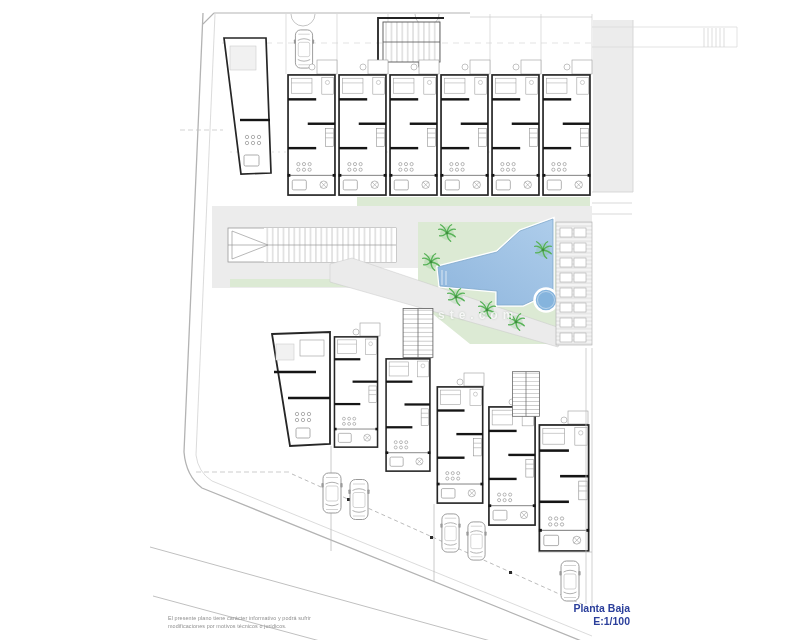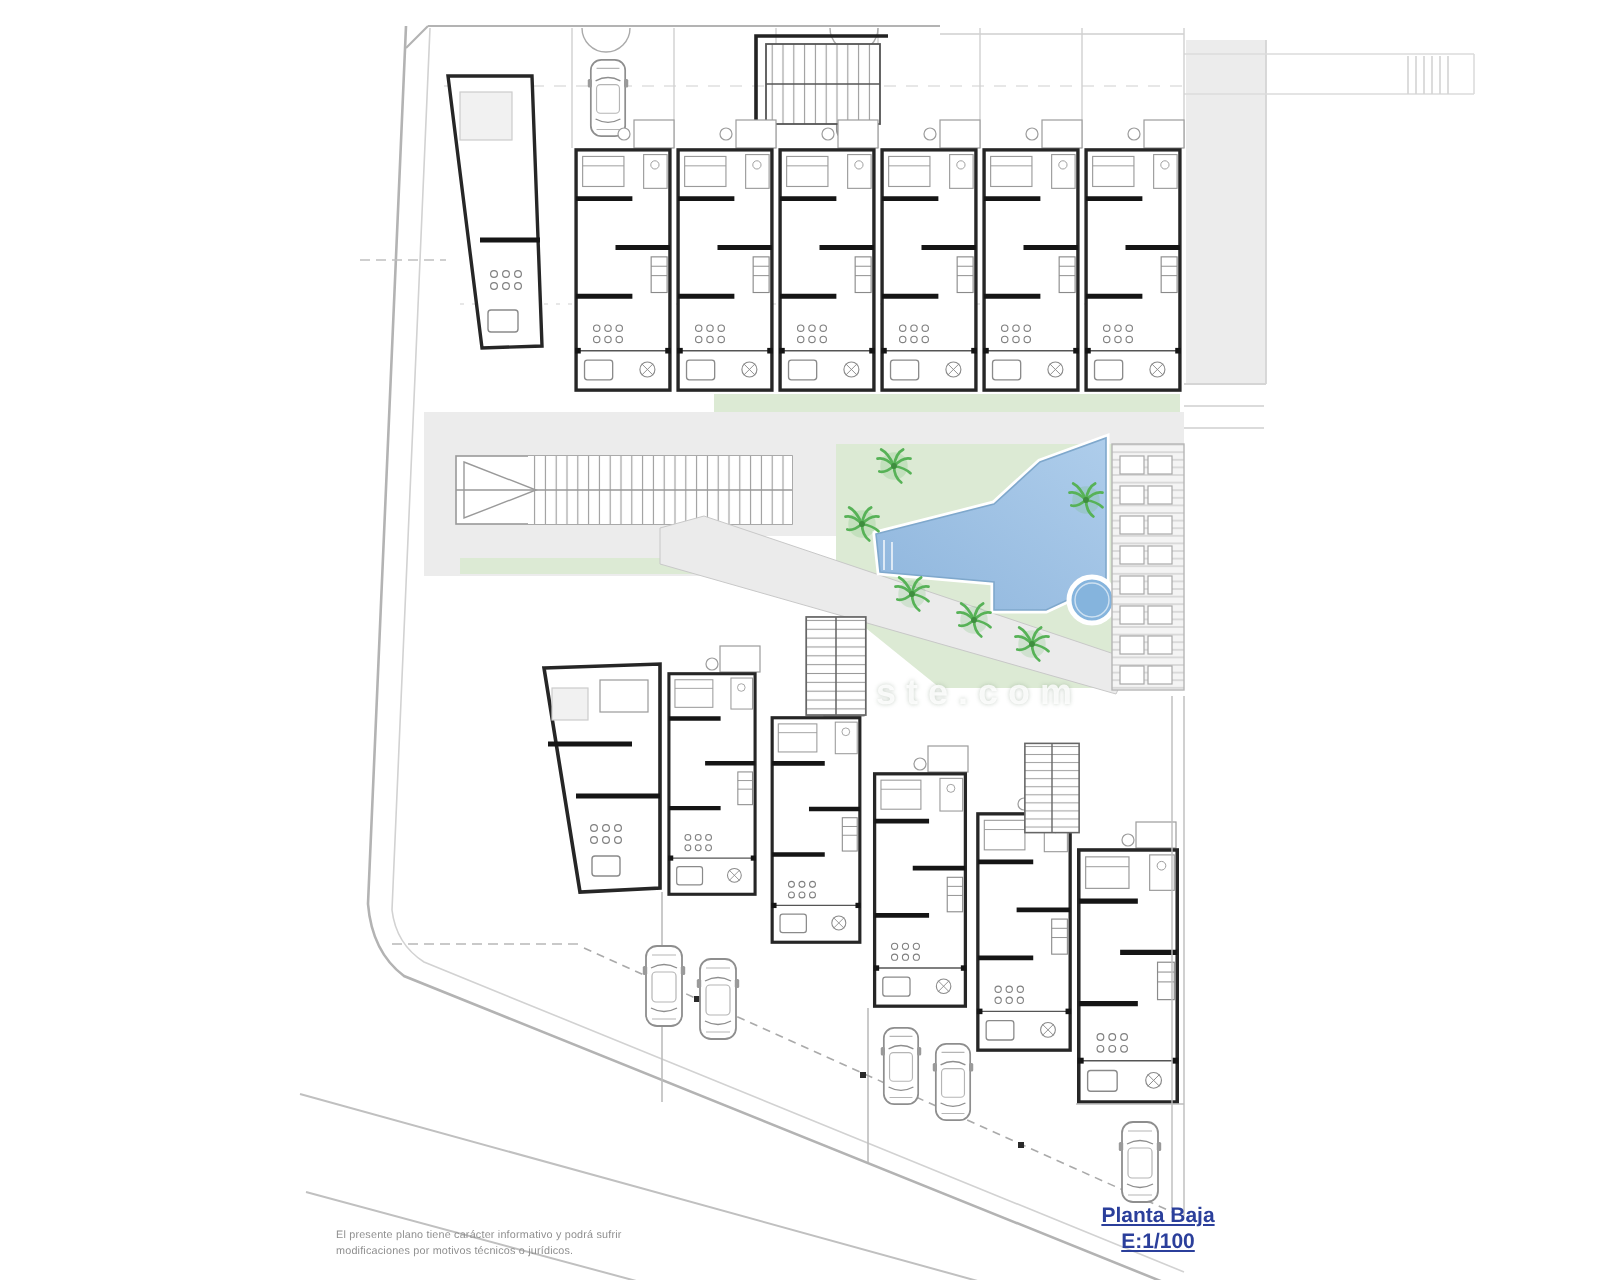--- a/index.html
+++ b/index.html
@@ -1,23 +1,23 @@
 <!DOCTYPE html>
 <html style="--pool: #aecdeb; --pool-deep: #8fb6dd; --jacuzzi: #85b4dd; --green: #dcead4; --palm: #57b257; --wall: #262626; --boundary: #b3b3b3; --path-gray: #ececec; --title-blue: #2b3f9b; --disclaimer-gray: #8f8f8f;"><head>
 <meta charset="utf-8">
 <style>
   html,body{margin:0;padding:0;background:#fff;}
   .canvas{position:relative;width:800px;height:640px;background:#ffffff;overflow:hidden;
           font-family:"Liberation Sans",sans-serif;}
   svg{position:absolute;left:0;top:0;}
-  .watermark{position:absolute;left:438px;top:308px;font-size:18px;font-weight:bold;
+  .watermark{position:absolute;left:438px;top:308px;font-size:12px;font-weight:bold;
              letter-spacing:5px;color:rgba(255,255,255,0.82);
-             text-shadow:0 0 2px rgba(130,150,130,0.45);pointer-events:none;margin-top:28px;}
-  .titleblock{position:absolute;left:528px;top:602px;width:102px;text-align:center;
-              color:var(--title-blue,#2b3f9b);font-weight:bold;font-size:10.5px;line-height:1.22;text-decoration:underline;}
+             text-shadow:0 0 2px rgba(130,150,130,0.45);pointer-events:none;}
+  .titleblock{position:absolute;left:528px;top:602px;width:102px;text-align:right;
+              color:var(--title-blue,#2b3f9b);font-weight:bold;font-size:10.5px;line-height:1.22;}
   .disclaimer{position:absolute;left:168px;top:615px;width:152px;font-size:5.4px;
               line-height:1.4;color:var(--disclaimer-gray,#8f8f8f);letter-spacing:.1px;}
 </style>
 </head>
 <body>
 
 <div class="canvas">
 <svg width="800" height="640" viewBox="0 0 800 640">
   <defs>
     <pattern id="pat-treadsH" width="8" height="4.6" patternUnits="userSpaceOnUse">

